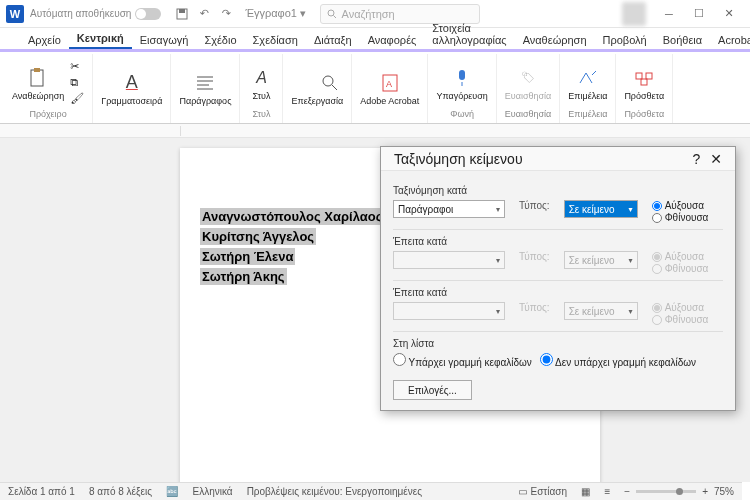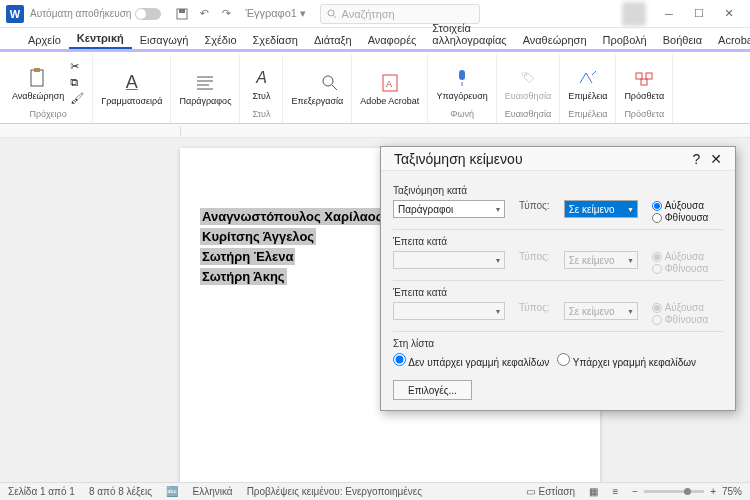--- a/index.html
+++ b/index.html
@@ -45,21 +45,21 @@
 .lbl.disabled{color:#bbb}
 .radio-col{display:flex;flex-direction:column;gap:1px;font-size:10px}
 .radio-col label{display:flex;align-items:center;gap:3px}
 .radio-col input{width:10px;height:10px}
 .radio-col.disabled{color:#bbb}
 .divider{height:1px;background:#ddd;margin:6px 0}
 .list-row{display:flex;align-items:center;gap:8px;font-size:10px;margin-top:4px}
 .btn-row{display:flex;justify-content:space-between;margin-top:12px}
 .btn{height:20px;padding:0 14px;border:1px solid #aaa;background:#f8f8f8;font-size:10px;display:flex;align-items:center;cursor:pointer}
 .btn.ok{border:2px solid #e03030;outline:1px solid #0078d4;outline-offset:-3px;padding:0 28px}
-.statusbar{position:absolute;bottom:0;left:0;right:0;height:18px;background:#f3f3f3;border-top:1px solid #ddd;display:flex;align-items:center;padding:0 8px;font-size:10px;color:#555;gap:14px}
+.statusbar{position:absolute;bottom:0;left:0;right:8px;height:18px;background:#f3f3f3;border-top:1px solid #ddd;display:flex;align-items:center;padding:0 8px;font-size:10px;color:#555;gap:14px}
 .statusbar .spacer{flex:1}
 .zoom{display:flex;align-items:center;gap:6px}
 .slider{width:60px;height:3px;background:#ccc;position:relative}
 .slider::after{content:"";position:absolute;width:7px;height:7px;background:#888;border-radius:50%;top:-2px;left:40px}
 </style>
 </head>
 <body>
 
 <div class="titlebar">
   <div class="word-icon">W</div>
@@ -330,22 +330,22 @@
           </label>
         <label>
             <input type="radio" disabled="" style="">
             <span>Φθίνουσα</span>
           </label>
       </div>
     </div>
     <div class="divider"></div>
     <div class="section-label">Στη λίστα</div>
     <div class="list-row">
+      <label><input type="radio" name="hdr" style=""> <span>Υπάρχει γραμμή κεφαλίδων</span></label>
       <label><input type="radio" name="hdr" checked="" style=""> <span>Δεν υπάρχει γραμμή κεφαλίδων</span></label>
-      <label><input type="radio" name="hdr" style=""> <span>Υπάρχει γραμμή κεφαλίδων</span></label>
     </div>
     <div class="btn-row">
       <div class="btn">Επιλογές...</div>
     </div>
   </div>
 </div>
 
 <div class="statusbar">
   <span>Σελίδα 1 από 1</span>
   <span>8 από 8 λέξεις</span>

